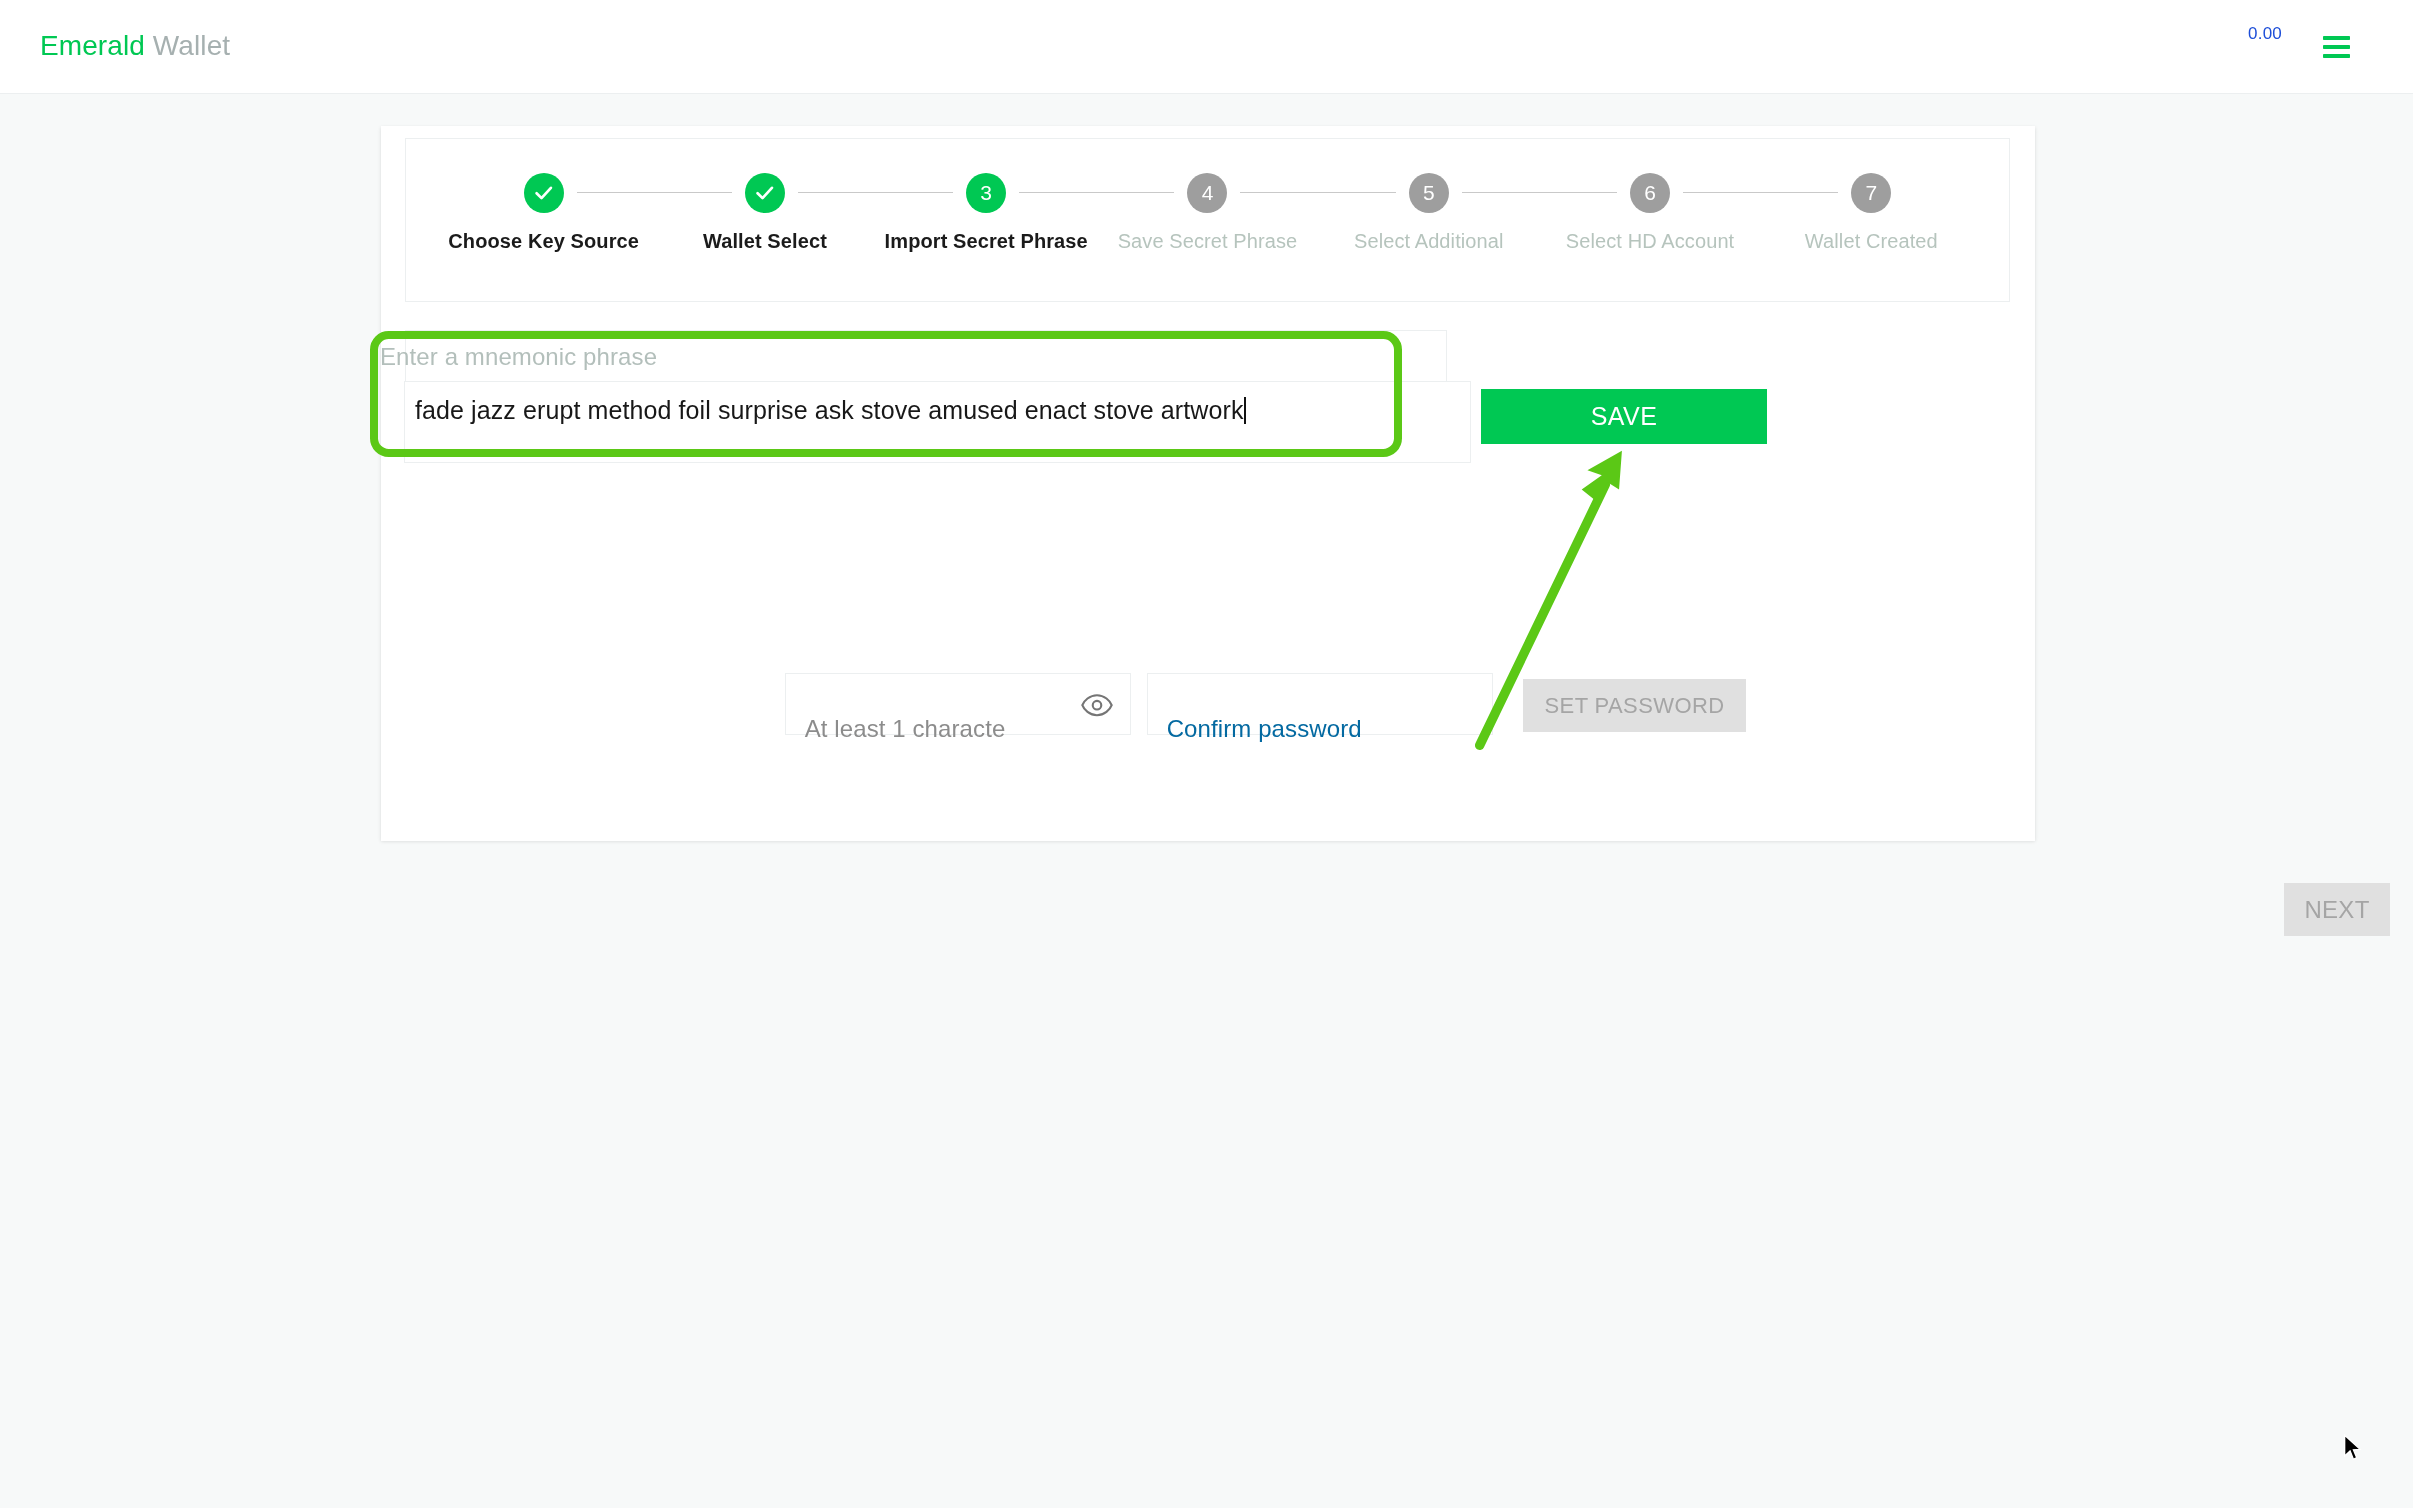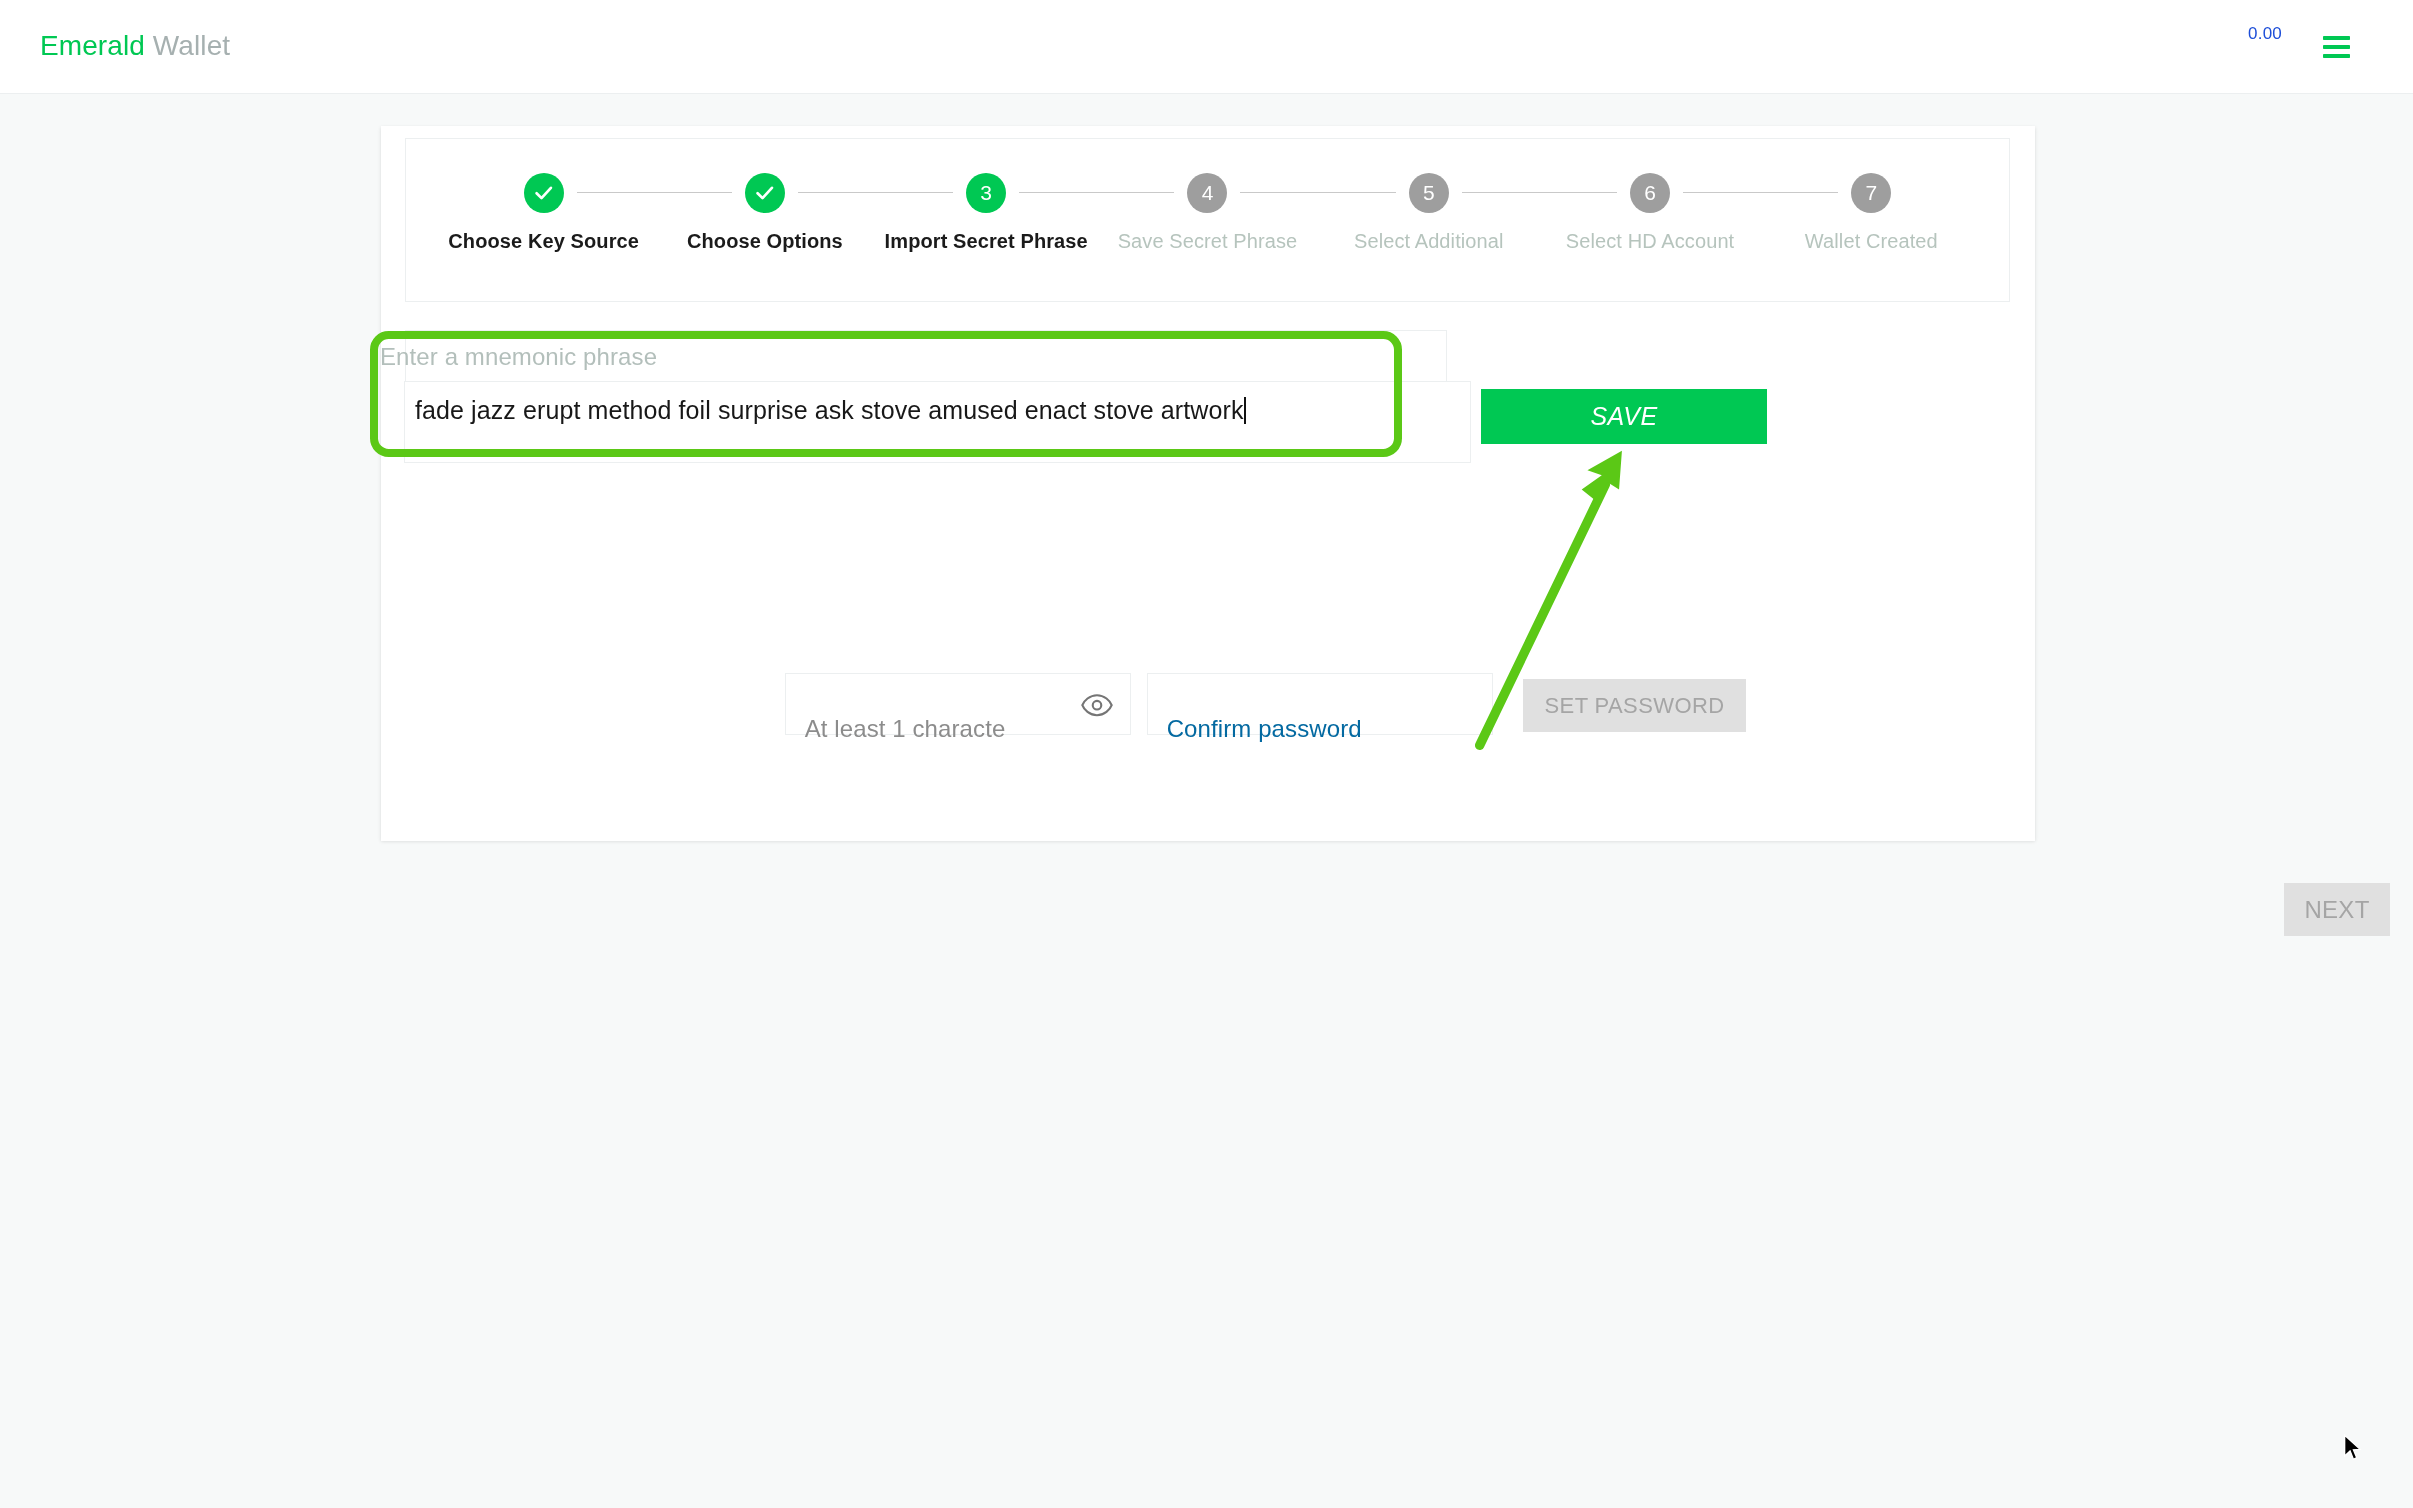--- a/index.html
+++ b/index.html
@@ -180,21 +180,20 @@
     width: 286px; height: 55px;
     background: #00c853;
     color: #ffffff;
     border: none;
     font-family: "Liberation Sans", sans-serif;
     font-size: 25px;
     letter-spacing: 0.4px;
     cursor: pointer;
     text-align: center;
     line-height: 55px;
-    font-style: italic;
   }
 
   
   .pwd-input {
     position: absolute;
     top: 547px;
     height: 62px;
     border: 1.4px solid #eceff0;
     background: #ffffff;
   }
@@ -303,21 +302,21 @@
           </div>
           <div class="step-label">Choose Key Source</div>
           <div class="connector"></div>
         </div>
         <div class="step done">
           <div class="step-circle">
             <svg class="step-check" viewBox="0 0 24 24">
               <path d="M4 12.5 L9.5 18 L20 6.5" fill="none" stroke="#fff" stroke-width="3" stroke-linecap="round" stroke-linejoin="round"></path>
             </svg>
           </div>
-          <div class="step-label">Choose Options</div>
+          <div class="step-label">Wallet Select</div>
           <div class="connector"></div>
         </div>
         <div class="step active">
           <div class="step-circle">3</div>
           <div class="step-label">Import Secret Phrase</div>
           <div class="connector"></div>
         </div>
         <div class="step todo">
           <div class="step-circle">4</div>
           <div class="step-label">Save Secret Phrase</div>

